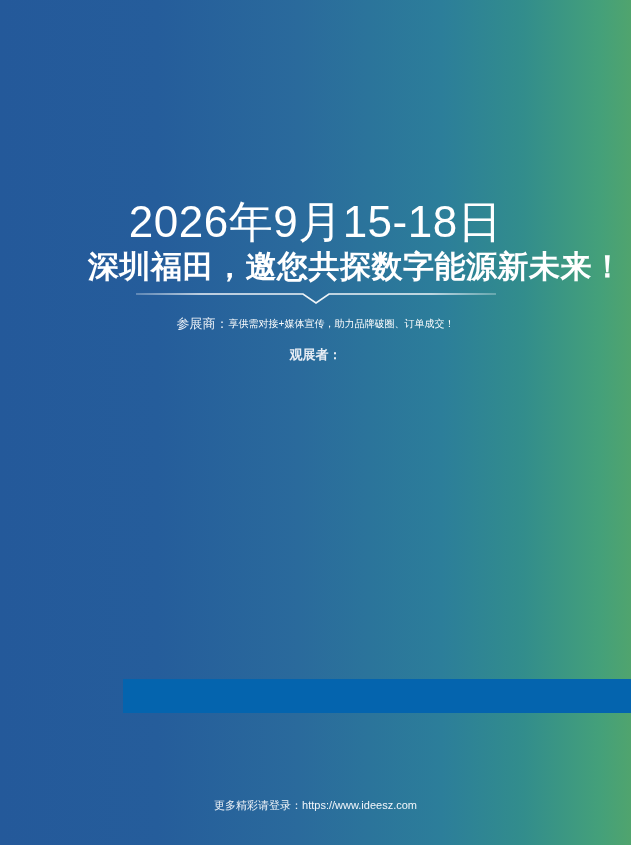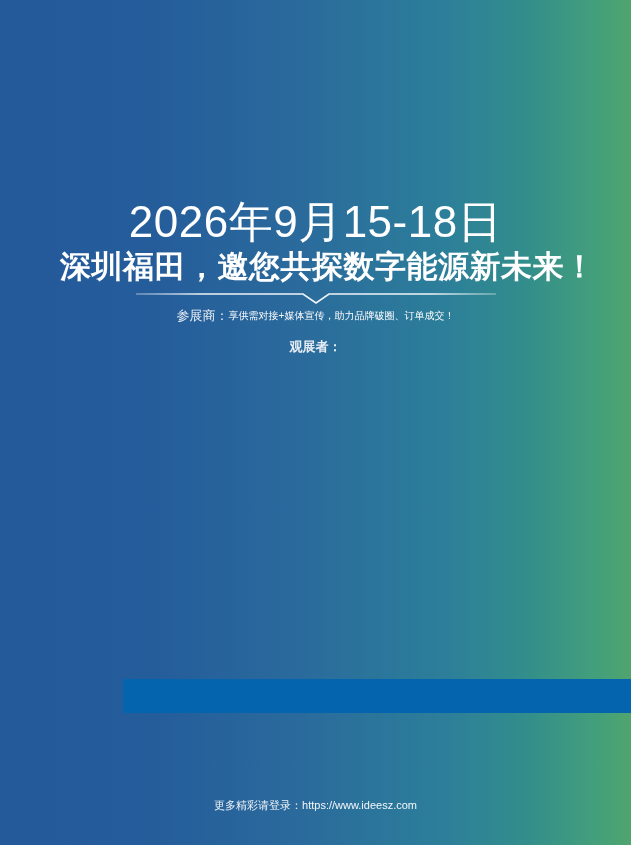--- a/index.html
+++ b/index.html
@@ -27,21 +27,21 @@
         #50a46e 100%);
   }
 
   
   .content {
     position: absolute;
     left: 0;
     right: 0;
     top: 196px;
     text-align: center;
-    padding: 0 60px;
+    padding: 0 88px;
     box-sizing: border-box;
   }
 
   .headline-date {
     font-size: 44px;
     line-height: 52px;
     font-weight: 300;
     letter-spacing: 0.5px;
     color: #ffffff;
     white-space: nowrap;
@@ -64,20 +64,21 @@
     height: 14px;
     margin: 9px auto 0 auto;
   }
   .divider svg {
     display: block;
     width: 362px;
     height: 14px;
   }
 
   .details {
+    margin-top: 8px;
   }
 
   .detail-row {
     display: flex;
     justify-content: center;
     align-items: flex-start;
     margin-bottom: 10px;
   }
   .detail-row:last-child { margin-bottom: 0; font-weight: bold; }
 

